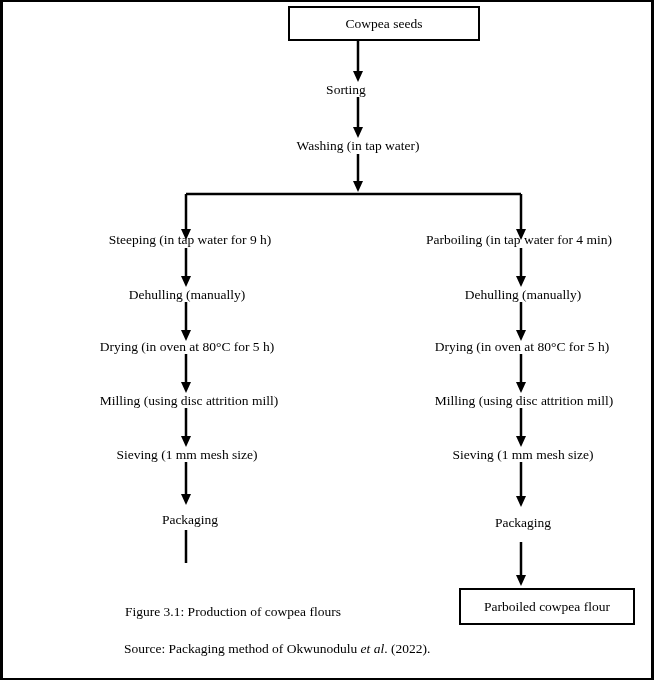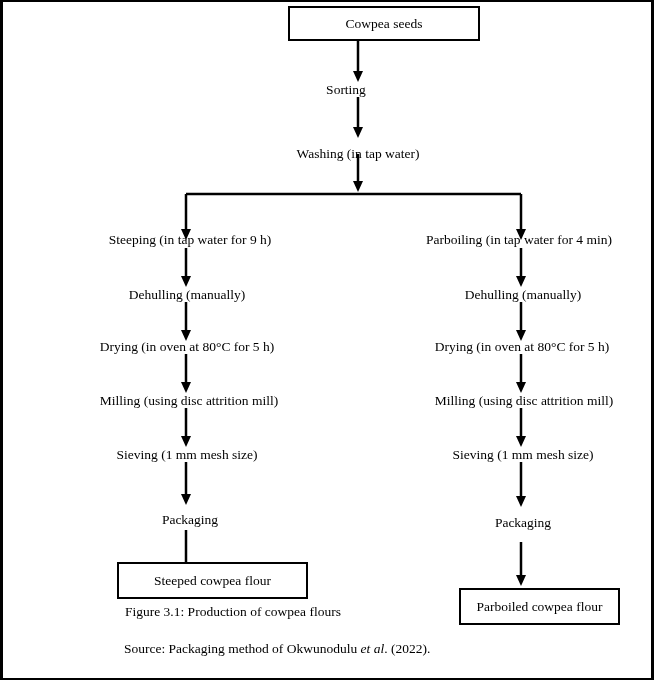--- a/index.html
+++ b/index.html
@@ -38,21 +38,21 @@
     background: #ffffff;
     display: flex;
     align-items: center;
     justify-content: center;
     font-size: 13.5px;
     white-space: nowrap;
     margin-left: 24px;
   }
   .box-start  { left: 261px; top: 4px;   width: 192px; height: 35px; }
   .box-left   { left: 90px;  top: 560px; width: 191px; height: 37px; }
-  .box-right  { left: 432px; top: 586px; width: 161px; height: 37px; }
+  .box-right  { left: 432px; top: 586px; width: 176px; height: 37px; }
   .caption {
     position: absolute;
     font-size: 13.5px;
     white-space: nowrap;
   }
   .caption em { }
 </style>
 </head>
 <body>
 
@@ -93,39 +93,36 @@
       <polygon points="513,494 523,494 518,505" fill="#000000"></polygon>
       <line x1="518" y1="540" x2="518" y2="576" stroke="#000000" stroke-width="2.5"></line>
       <polygon points="513,573 523,573 518,584" fill="#000000"></polygon>
     </svg>
 
   <div class="box box-start">
     <span>Cowpea seeds</span>
   </div>
 
   <div class="lbl" style="left:343px; top:80px;">Sorting</div>
-  <div class="lbl" style="left:355px; top:144px;">Washing (in tap water)</div>
+  <div class="lbl" style="left:355px; top:136px;">Washing (in tap water)</div>
 
   <div class="lbl" style="left:187px; top:230px;">Steeping (in tap water for 9 h)</div>
   <div class="lbl" style="left:184px; top:285px;">Dehulling (manually)</div>
   <div class="lbl" style="left:184px; top:337px;">Drying (in oven at 80°C for 5 h)</div>
   <div class="lbl" style="left:186px; top:391px;">Milling (using disc attrition mill)</div>
   <div class="lbl" style="left:184px; top:445px;">Sieving (1 mm mesh size)</div>
   <div class="lbl" style="left:187px; top:510px;">Packaging</div>
 
   <div class="lbl" style="left:516px; top:230px;">Parboiling (in tap water for 4 min)</div>
   <div class="lbl" style="left:520px; top:285px;">Dehulling (manually)</div>
   <div class="lbl" style="left:519px; top:337px;">Drying (in oven at 80°C for 5 h)</div>
   <div class="lbl" style="left:521px; top:391px;">Milling (using disc attrition mill)</div>
   <div class="lbl" style="left:520px; top:445px;">Sieving (1 mm mesh size)</div>
   <div class="lbl" style="left:520px; top:513px;">Packaging</div>
 
-  <div class="box box-left">
-    <span>Steeped cowpea flour</span>
-  </div>
   <div class="box box-right">
     <span>Parboiled cowpea flour</span>
   </div>
 
   <div class="caption" style="left:122px; top:602px;">Figure 3.1: Production of cowpea flours</div>
   <div class="caption" style="left:121px; top:639px;">
     <span>Source: Packaging method of Okwunodulu </span><em>et al</em><span>. (2022).</span>
   </div>
 
 </div>

